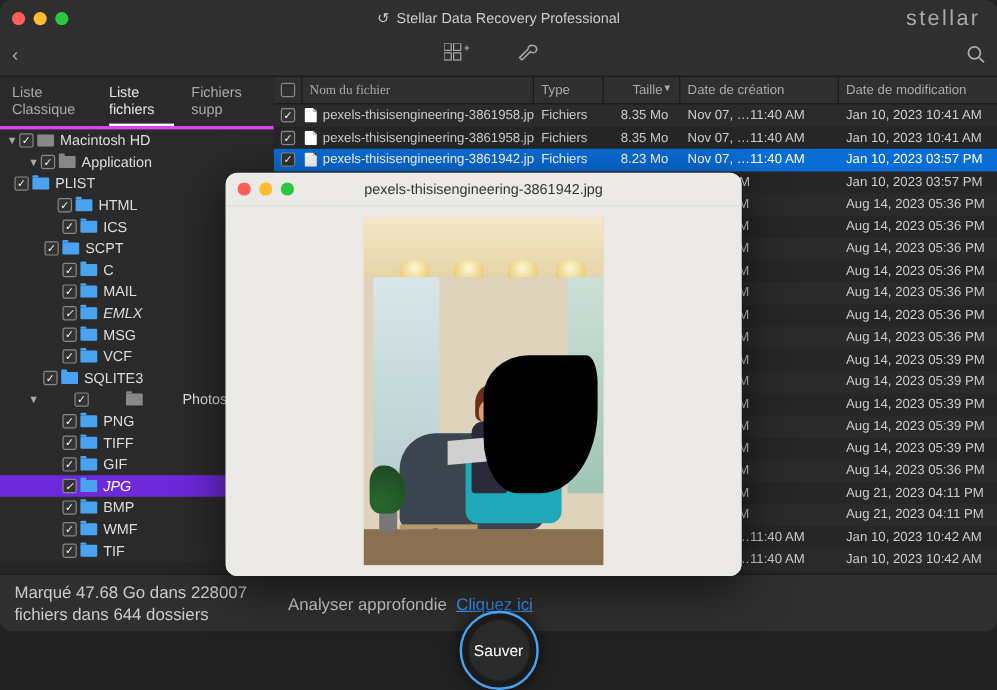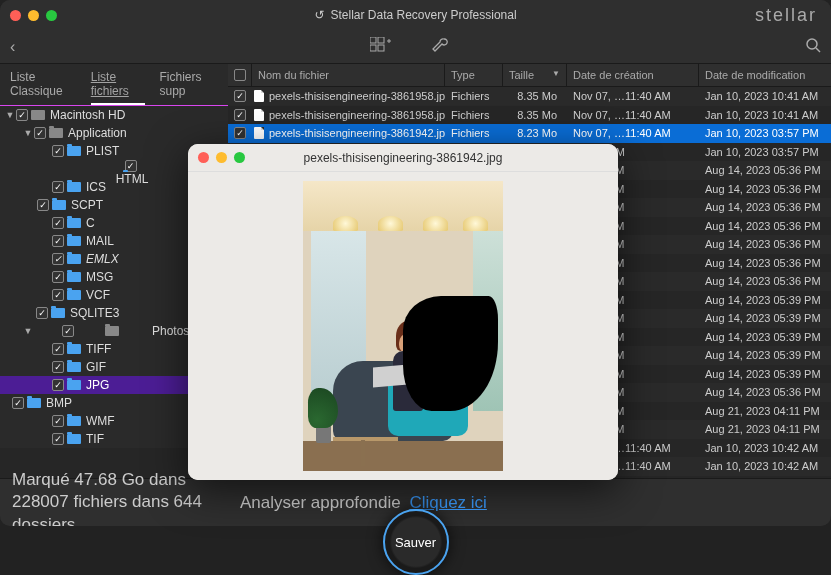--- a/index.html
+++ b/index.html
@@ -11,63 +11,63 @@
   .red { background: #ff5f57; }
   .yellow { background: #febc2e; }
   .green { background: #28c840; }
   .title { position: absolute; left: 0; right: 0; text-align: center; color: #ccc; font-size: 12px; display: flex; justify-content: center; align-items: center; gap: 6px; pointer-events: none; }
   .brand { position: absolute; right: 14px; color: #aaa; font-size: 18px; letter-spacing: 2px; font-weight: 400; }
   .toolbar { height: 34px; display: flex; align-items: center; padding: 0 10px; background: #2f2f2f; border-bottom: 1px solid #1a1a1a; }
   .toolbar .back { color: #aaa; cursor: pointer; font-size: 16px; }
   .toolbar .center { flex: 1; display: flex; justify-content: center; gap: 40px; }
   .toolbar .icon { color: #aaa; cursor: pointer; }
   .toolbar .search { color: #aaa; cursor: pointer; font-size: 15px; }
-  .tabs { display: flex; gap: 14px; padding: 3px 10px 0 10px; background: #2a2a2a; border-bottom: 1px solid #d946ef; font-size: 12px; }
+  .tabs { display: flex; gap: 14px; padding: 3px 10px 0 10px; background: #2a2a2a; border-bottom: 3px solid #d946ef; font-size: 12px; }
   .tab { color: #aaa; cursor: pointer; padding: 3px 0 5px 0; }
-  .tab.active { color: #a3a3a3; border-bottom: 2px solid #fff; text-decoration: underline; }
+  .tab.active { color: #e5e5e5; border-bottom: 2px solid #fff; }
   .content { flex: 1; display: flex; overflow: hidden; background: #262626; }
   .sidebar { width: 228px; overflow-y: hidden; background: #2a2a2a; font-size: 12px; color: #ddd; }
   .node { display: flex; align-items: center; height: 18px; cursor: pointer; white-space: nowrap; }
-  .node.selected { background: #4c1d95; color: #fff; }
+  .node.selected { background: #6d28d9; color: #fff; font-style: italic; }
   .node .caret { width: 12px; text-align: center; font-size: 9px; color: #aaa; }
   .node .caret.down::before { content: "▼"; }
   .node .caret.right::before { content: "▶"; }
   .node .cb { width: 12px; height: 12px; border: 1px solid #888; border-radius: 2px; margin-right: 3px; display: flex; align-items: center; justify-content: center; font-size: 9px; color: #fff; background: #333; }
   .node .cb::after { content: "✓"; }
   .node .folder { width: 14px; height: 10px; background: #4aa3f0; border-radius: 1px; margin-right: 5px; position: relative; }
   .node .folder::before { content: ""; position: absolute; top: -2px; left: 0; width: 5px; height: 2px; background: #4aa3f0; border-radius: 1px 1px 0 0; }
   .node .folder.grey { background: #888; }
   .node .folder.grey::before { background: #888; }
   .node .disk { width: 14px; height: 10px; background: #888; border-radius: 1px; margin-right: 5px; }
   .node .label { }
   .filelist { flex: 1; display: flex; flex-direction: column; overflow: hidden; }
   .headers { display: flex; background: #2f2f2f; font-size: 11px; color: #aaa; border-bottom: 1px solid #1a1a1a; }
   .col { padding: 5px 6px; border-right: 1px solid #1a1a1a; overflow: hidden; white-space: nowrap; }
   .col.cb { width: 24px; flex: none; }
-  .col.name { flex: 1; }
+  .col.name { flex: 1; font-family: Liberation Serif, serif; }
   .col.type { width: 58px; flex: none; }
-  .col.size { width: 64px; flex: none; display: flex; justify-content: space-between; }
+  .col.size { width: 64px; flex: none; display: flex; justify-content: flex-end; }
   .col.created { width: 132px; flex: none; }
   .col.modified { width: 132px; flex: none; border-right: none; }
   .rows { flex: 1; overflow: hidden; font-size: 11px; color: #ccc; }
   .row { display: flex; align-items: center; height: 18.5px; }
   .row:nth-child(odd) { background: #2a2a2a; }
   .row:nth-child(even) { background: #262626; }
   .row.selected { background: #0a6dd6; color: #fff; }
   .row .cb { width: 24px; flex: none; display: flex; justify-content: center; }
   .row .cbox { width: 12px; height: 12px; border: 1px solid #888; border-radius: 2px; display: flex; align-items: center; justify-content: center; font-size: 9px; color:#fff; background:#333;}
   .row .cbox::after { content: "✓"; }
   .row .fileicon { width: 10px; height: 12px; background: #fff; border-radius: 1px; margin-right: 5px; flex: none; position: relative; }
   .row .fileicon::after { content: ""; position: absolute; right: 0; top: 0; border-top: 3px solid #2a2a2a; border-left: 3px solid #ddd; }
   .row .name { flex: 1; padding-left: 2px; overflow: hidden; white-space: nowrap; display:flex; align-items:center;}
   .row .type { width: 58px; flex: none; padding-left: 6px;}
   .row .size { width: 64px; flex: none; text-align: right; padding-right: 10px;}
   .row .created { width: 132px; flex: none; padding-left: 6px;}
   .row .modified { width: 132px; flex: none; padding-left: 6px;}
-  .statusbar { height: 48px; background: #2f2f2f; display: flex; align-items: center; padding: 0 12px; font-size: 17px; color: #ccc; border-top: 1px solid #1a1a1a; }
+  .statusbar { height: 48px; background: #2f2f2f; display: flex; align-items: center; padding: 0 12px; font-size: 14px; color: #ccc; border-top: 1px solid #1a1a1a; }
   .statusbar .status { width: 200px; line-height: 1.3; }
   .statusbar .deep { margin-left: 28px; }
   .statusbar .deep a { color: #3b9cff; text-decoration: underline; cursor: pointer; margin-left: 4px; }
   .save-btn { position: absolute; left: 50%; bottom: 0; transform: translateX(-50%); width: 66px; height: 66px; border-radius: 50%; background: radial-gradient(circle at center, #2a2a2a 55%, #1a1a1a 60%); border: 2px solid #4aa3f0; color: #fff; font-size: 13px; display: flex; align-items: center; justify-content: center; cursor: pointer; box-shadow: 0 0 15px rgba(0,0,0,0.7); }
   .sort-caret { font-size: 8px; }
   
   .preview { position: absolute; left: 188px; top: 144px; width: 430px; height: 336px; background: #eceae7; border-radius: 10px; overflow: hidden; box-shadow: 0 10px 40px rgba(0,0,0,0.6); display:flex; flex-direction:column;}
   .preview-titlebar { height: 28px; display: flex; align-items: center; padding: 0 10px; background: #eceae7; position: relative; border-bottom: 1px solid #ddd;}
   .preview-title { position: absolute; left:0; right:0; text-align:center; color:#333; font-size:12px; pointer-events: none;}
   .preview-body { flex:1; display:flex; align-items:center; justify-content:center; background:#eceae7; }
@@ -146,27 +146,27 @@
             <span class="cb"></span>
             <span class="disk"></span>
             <span class="label">Macintosh HD</span>
           </div>
           <div class="node" style="padding-left: 22px;">
             <span class="caret down"></span>
             <span class="cb"></span>
             <span class="folder grey"></span>
             <span class="label">Application</span>
           </div>
-          <div class="node" style="padding-left: 40px;">
+          <div class="node" style="">
             <span class="caret "></span>
             <span class="cb"></span>
             <span class="folder"></span>
             <span class="label">PLIST</span>
           </div>
-          <div class="node" style="padding-left: 36px; flex-direction: column;">
+          <div class="node" style="padding-left: 36px;">
             <span class="caret "></span>
             <span class="cb"></span>
             <span class="folder"></span>
             <span class="label">HTML</span>
           </div>
           <div class="node" style="padding-left: 40px;">
             <span class="caret "></span>
             <span class="cb"></span>
             <span class="folder"></span>
             <span class="label">ICS</span>
@@ -216,35 +216,41 @@
           <div class="node" style="padding-left: 22px; gap: 28px;">
             <span class="caret down"></span>
             <span class="cb"></span>
             <span class="folder grey"></span>
             <span class="label">Photos</span>
           </div>
           <div class="node" style="padding-left: 40px;">
             <span class="caret "></span>
             <span class="cb"></span>
             <span class="folder"></span>
+            <span class="label">PNG</span>
+          </div>
+          <div class="node" style="padding-left: 40px;">
+            <span class="caret "></span>
+            <span class="cb"></span>
+            <span class="folder"></span>
             <span class="label">TIFF</span>
           </div>
           <div class="node" style="padding-left: 40px;">
             <span class="caret "></span>
             <span class="cb"></span>
             <span class="folder"></span>
             <span class="label">GIF</span>
           </div>
           <div class="node selected" style="padding-left: 40px;">
             <span class="caret "></span>
             <span class="cb"></span>
             <span class="folder"></span>
             <span class="label">JPG</span>
           </div>
-          <div class="node" style="">
+          <div class="node" style="padding-left: 40px;">
             <span class="caret "></span>
             <span class="cb"></span>
             <span class="folder"></span>
             <span class="label">BMP</span>
           </div>
           <div class="node" style="padding-left: 40px;">
             <span class="caret "></span>
             <span class="cb"></span>
             <span class="folder"></span>
             <span class="label">WMF</span>

